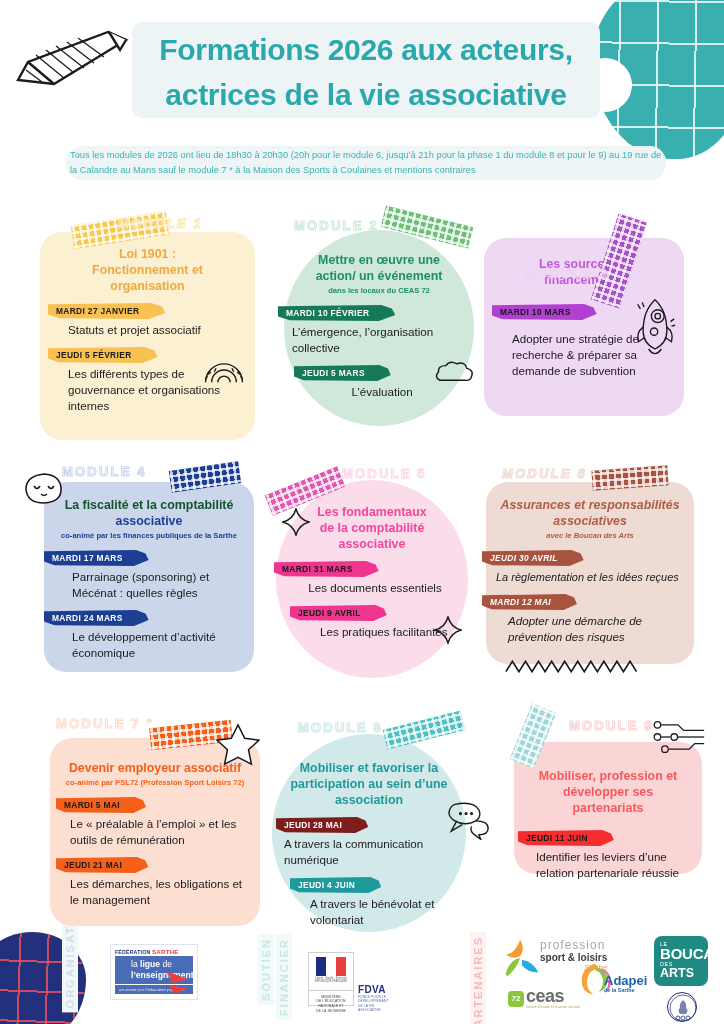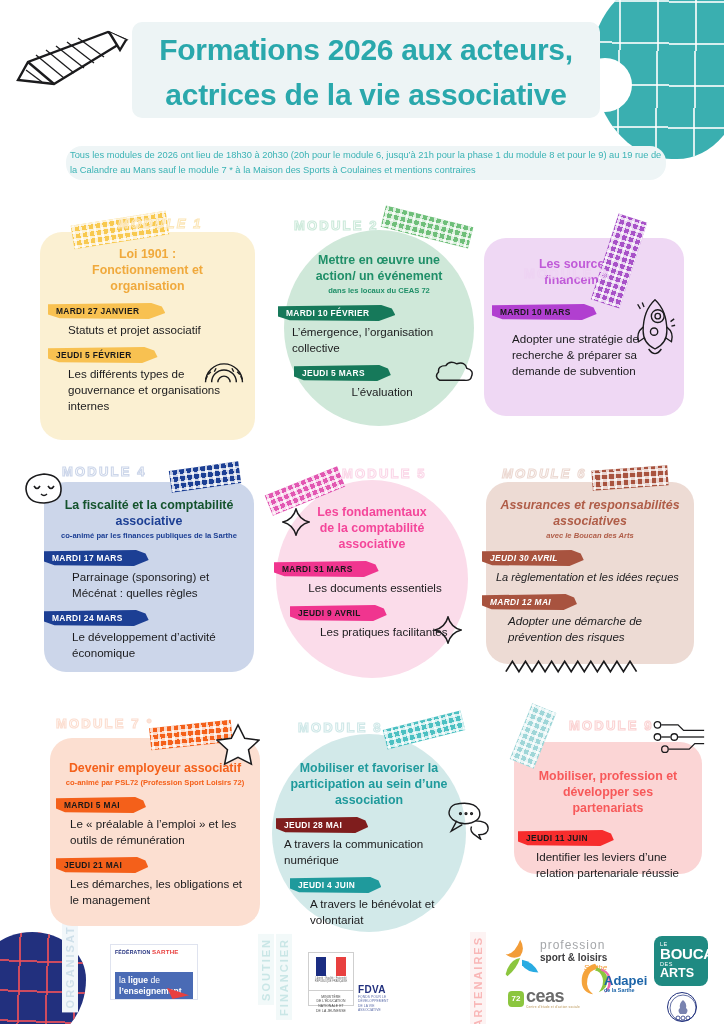--- a/index.html
+++ b/index.html
@@ -156,22 +156,22 @@
 
   .logo-ligue {
     width: 88px; height: 56px;
     border: 1px solid #dfe3ef;
     position: absolute;
     overflow: hidden;
   }
   .lg-top { font-size: 5.2px; font-weight: 700; color: #22307e; padding: 3px 0 1px 4px; letter-spacing: .2px;}
   .lg-top span { color: #e8403f; font-size: 6.2px; }
   .lg-mid {
-    background: #4a6bb5; color: #fff; margin: 16px 4px;
-    font-size: 8.6px; line-height: 11px; padding: 3px 4px;
+    background: #4a6bb5; color: #fff; margin: 0 4px;
+    font-size: 8.6px; line-height: 11px; padding: 3px 16px;
     position: relative;
   }
   .lg-mid b { font-weight: 700; }
   .lg-bot {
     background: #4a6bb5; color: #e8eaf5; margin: 1px 4px 0 4px;
     font-size: 4.3px; padding: 2px 4px; font-style: italic;
   }
   .lg-arrow { position: absolute; right: 2px; top: 14px; }
 
   .logo-marianne {

